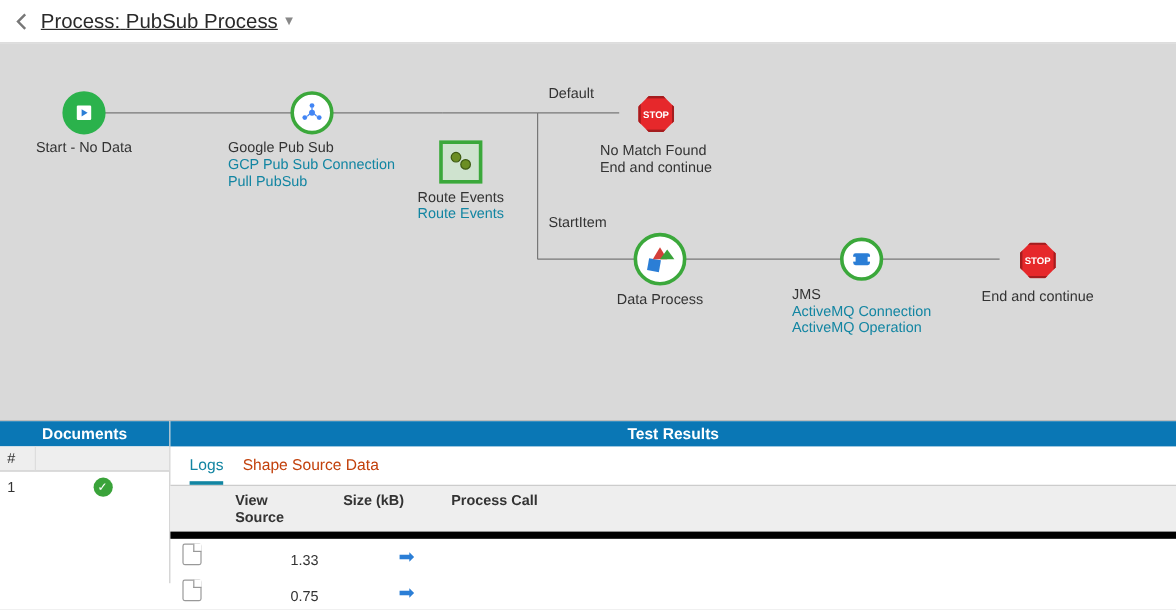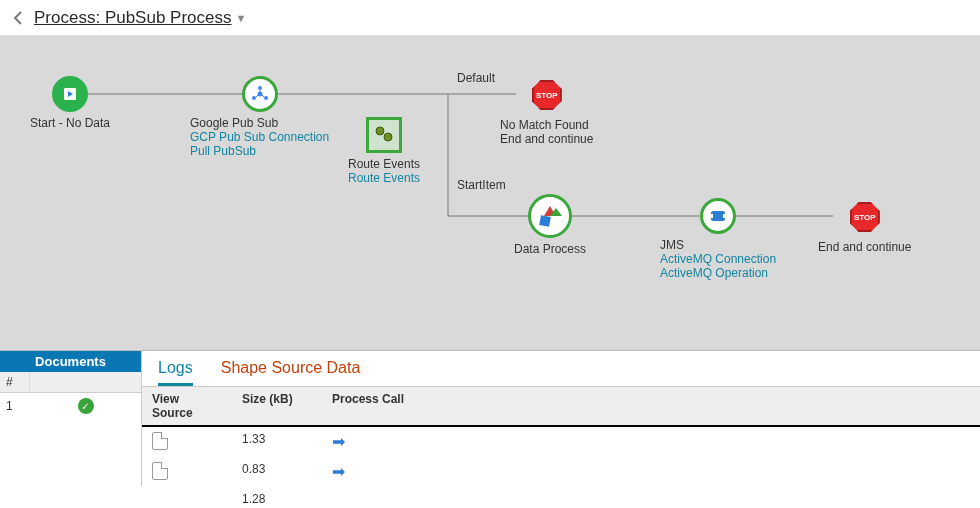--- a/index.html
+++ b/index.html
@@ -32,31 +32,31 @@
   .panehdr { background:#0a77b5; color:#fff; text-align:center; font-weight:bold; font-size:13px; padding:3px 0; }
 
   .docs-hdrrow { display:flex; background:#eee; border-bottom:1px solid #ccc; }
   .docs-hdrrow .c1 { width:30px; padding:3px 6px; font-size:12px; border-right:1px solid #ddd; }
   .docs-hdrrow .c2 { flex:1; }
   .docs-row { display:flex; align-items:center; height:26px; }
   .docs-row .c1 { width:30px; padding:0 6px; font-size:12px; }
   .docs-row .c2 { flex:1; display:flex; justify-content:center; }
   .check { width:16px; height:16px; border-radius:50%; background:#3aa33a; display:flex; align-items:center; justify-content:center; color:#fff; font-size:10px; }
 
-  .tabs { display:flex; gap:28px; padding:8px 16px 0 16px; font-size:16px; }
+  .tabs { display:flex; gap:16px; padding:8px 16px 0 16px; font-size:13px; }
   .tab { color:#c2410c; padding-bottom:6px; cursor:pointer; }
   .tab.active { color:#1285a2; border-bottom:3px solid #1285a2; }
 
   .resgrid { width:100%; }
-  .resgrid .hdr { display:flex; background:#eee; border-top:1px solid #ccc; border-bottom:2px solid #000000; font-weight:bold; font-size:12px; }
+  .resgrid .hdr { display:flex; background:#eee; border-top:1px solid #ccc; border-bottom:6px solid #000000; font-weight:bold; font-size:12px;padding-left:44px; }
   .resgrid .hdr div, .resgrid .row div { padding:5px 10px; }
   .resgrid .col-vs { width:90px; }
   .resgrid .col-sz { width:90px; }
   .resgrid .col-pc { width:120px; }
-  .resgrid .row { display:flex; align-items:flex-start; font-size:12px; height:30px; }
+  .resgrid .row { display:flex; align-items:flex-end; font-size:12px; height:30px; }
   .docicon { width:16px; height:18px; background:#fff; border:1px solid #999; border-radius:2px; position:relative; display:inline-block; }
   .docicon:after { content:""; position:absolute; right:-1px; top:-1px; width:6px; height:6px; background:#fff; border-left:1px solid #999; border-bottom:1px solid #999; }
   .arrowicon { color:#2b7ed6; font-size:16px; }
 </style>
 </head>
 <body>
 
 <div class="topbar">
   <div class="back">
     <svg width="16" height="16" viewBox="0 0 16 16">
@@ -175,38 +175,39 @@
     </div>
     <div class="docs-row">
       <div class="c1">1</div>
       <div class="c2">
           <span class="check">✓</span>
         </div>
     </div>
   </div>
 
   <div class="pane-results">
+    <div class="panehdr">Test Results</div>
     <div class="tabs">
       <div class="tab active">Logs</div>
       <div class="tab">Shape Source Data</div>
     </div>
     <div class="resgrid">
       <div class="hdr">
         <div class="col-vs">View Source</div>
         <div class="col-sz">Size (kB)</div>
         <div class="col-pc">Process Call</div>
       </div>
       <div class="row">
         <div class="col-vs"><span class="docicon"></span></div>
         <div class="col-sz">1.33</div>
         <div class="col-pc"><span class="arrowicon">➡</span></div>
       </div>
       <div class="row">
         <div class="col-vs"><span class="docicon"></span></div>
-        <div class="col-sz">0.83</div>
+        <div class="col-sz">0.75</div>
         <div class="col-pc"><span class="arrowicon">➡</span></div>
       </div>
       <div class="row">
         <div class="col-vs"></div>
         <div class="col-sz">1.28</div>
         <div class="col-pc"></div>
       </div>
     </div>
   </div>
 </div>

